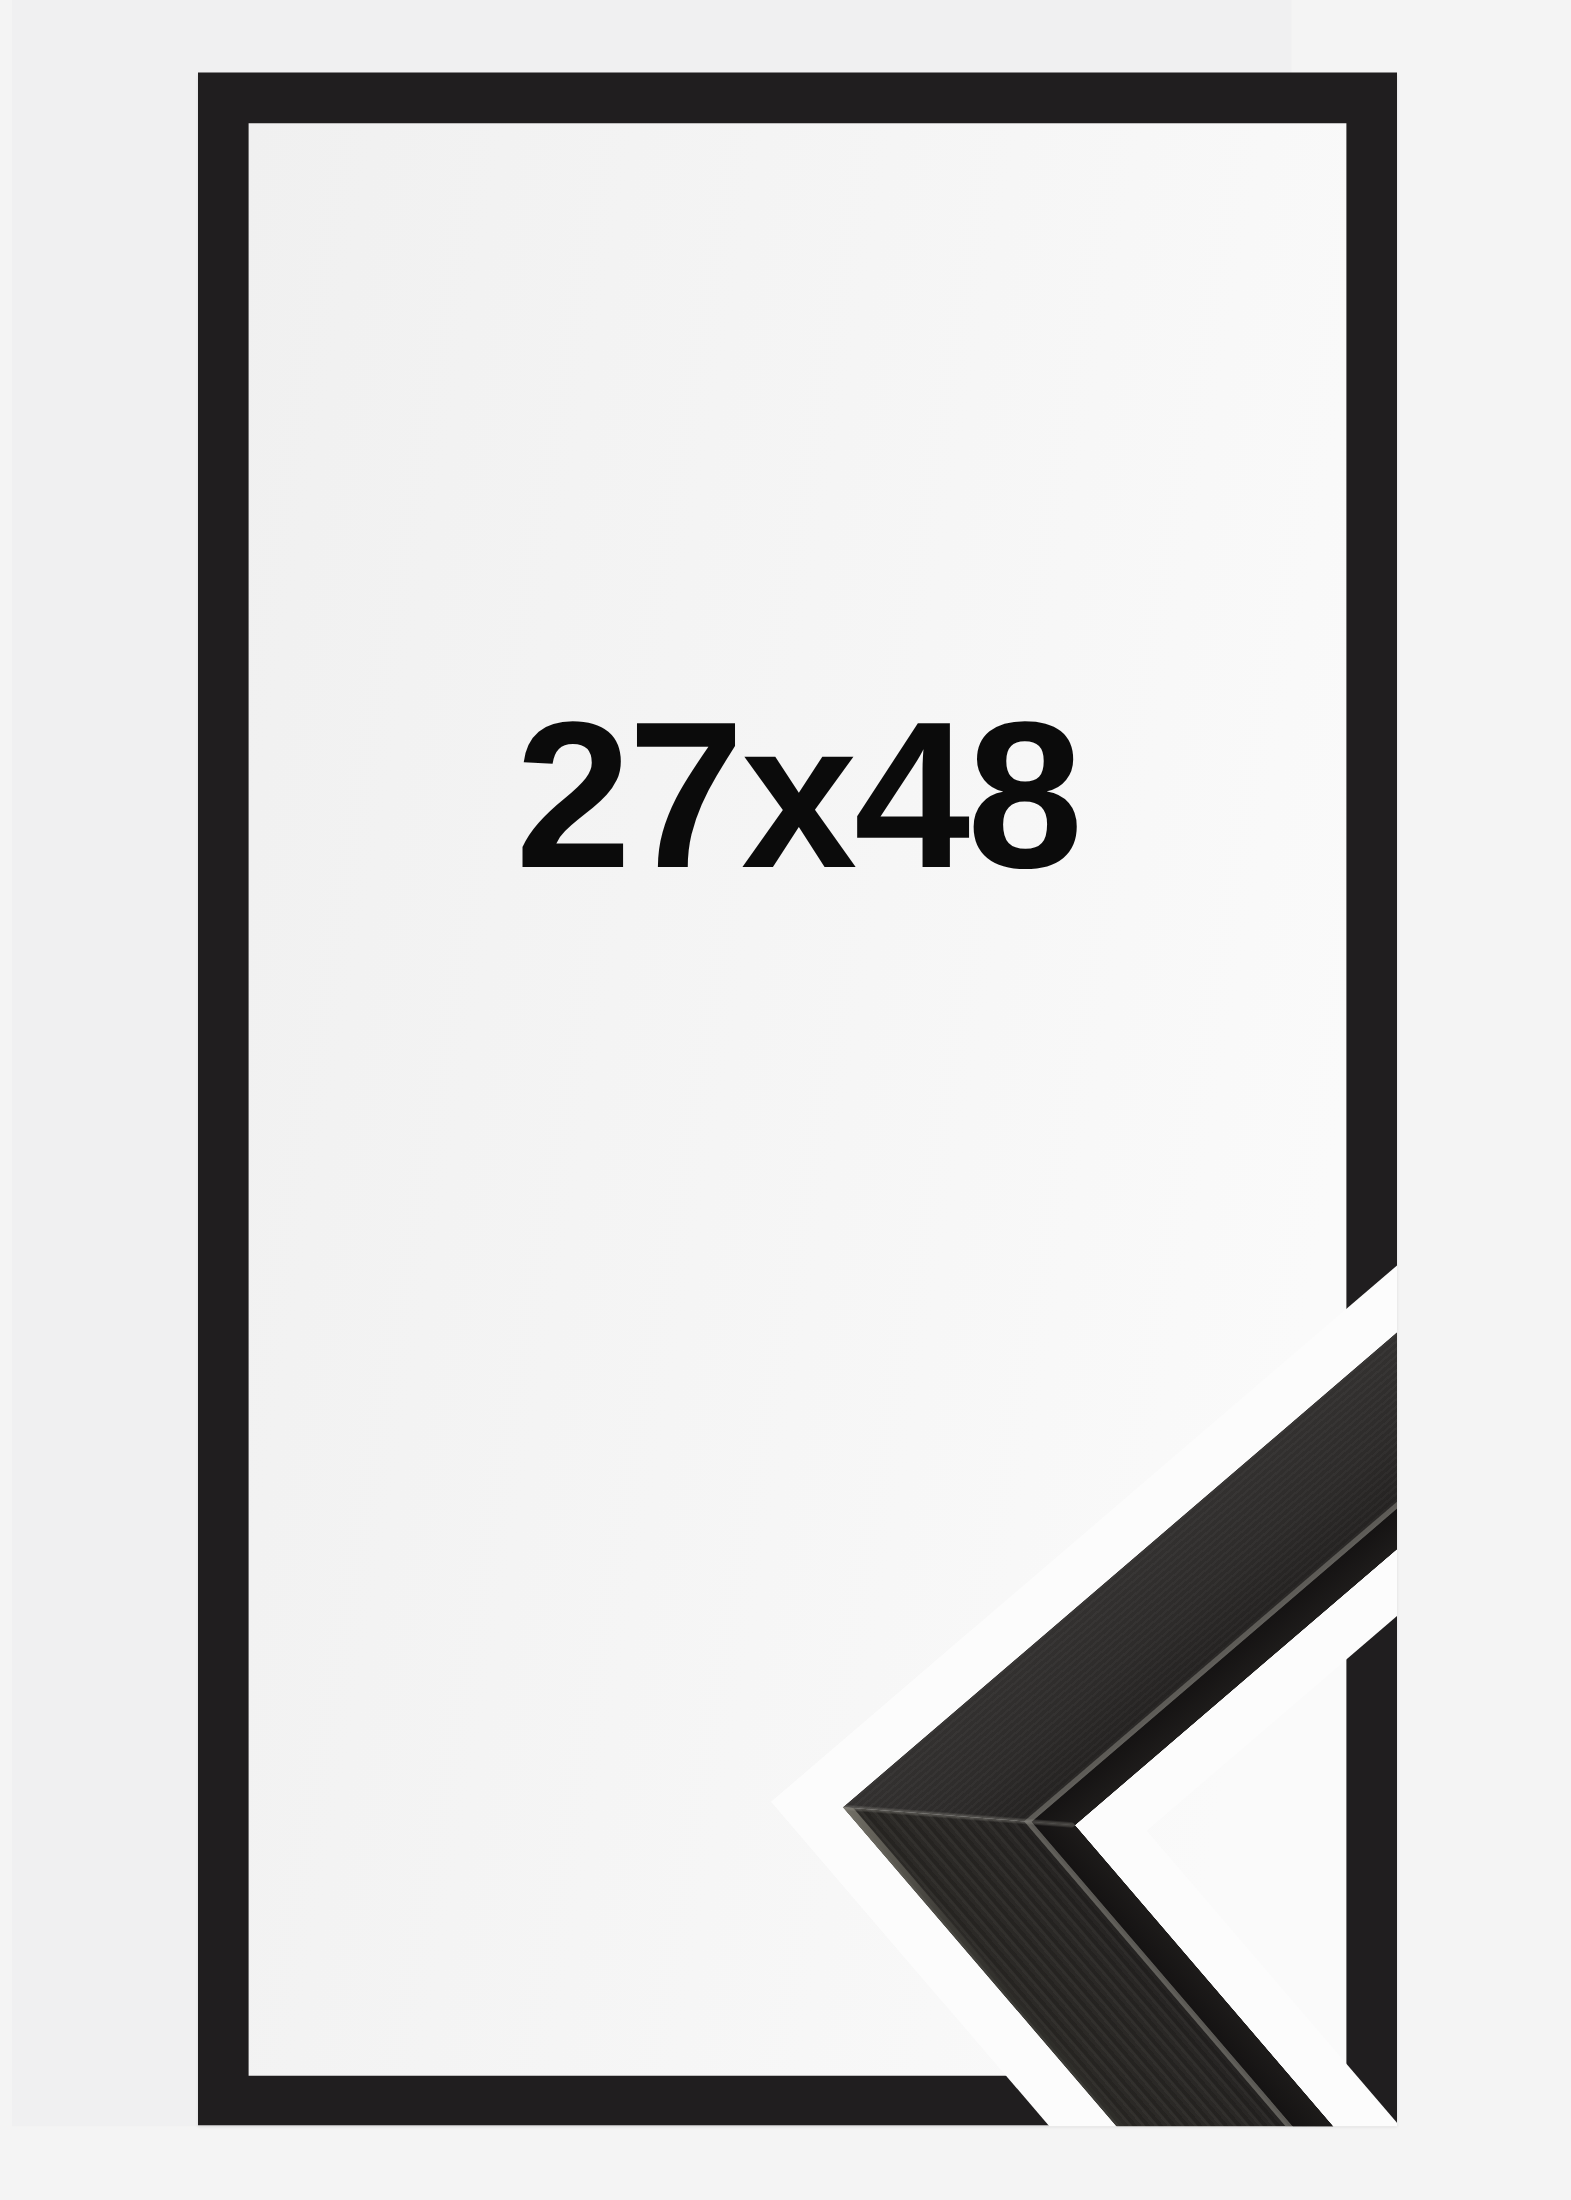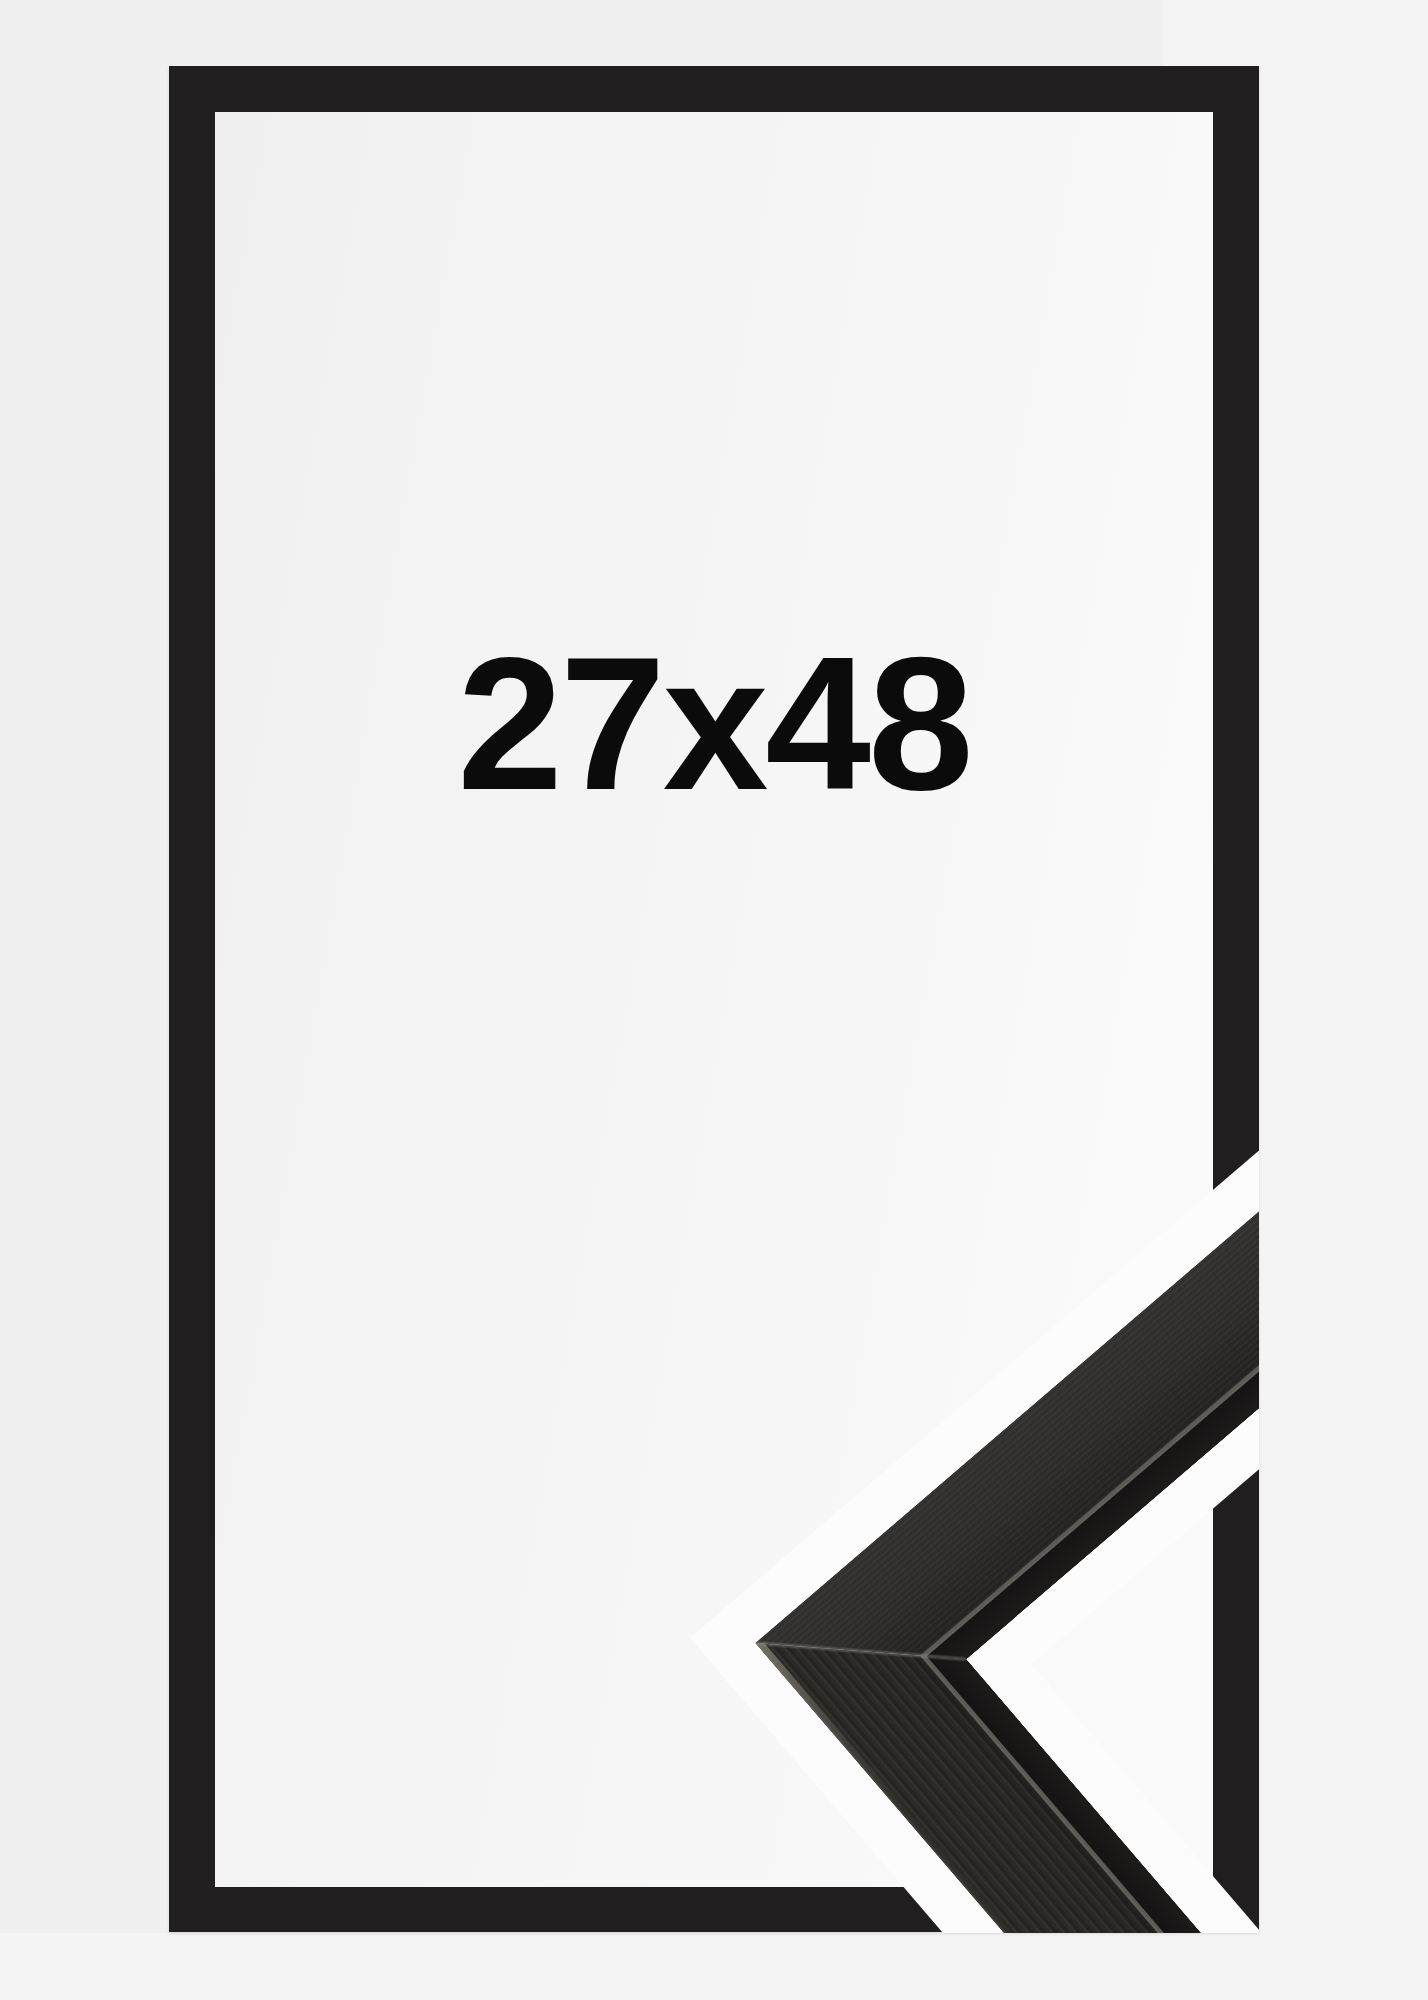--- a/index.html
+++ b/index.html
@@ -3,21 +3,21 @@
 <meta charset="utf-8">
 <style>
   html,body{margin:0;padding:0;}
   body{
     width:1428px;height:2000px;overflow:hidden;position:relative;
     background:var(--page-bg,#f4f4f4);
     font-family:"Liberation Sans", sans-serif;
   }
   
   .photo-area{
-    position:absolute;left:0;top:0;width:1163px;height:1933px;
+    position:absolute;left:11px;top:0;width:1163px;height:1933px;
     background:var(--photo-bg,#f0f0f1);
   }
   
   .frame-outline{
     position:absolute;left:169px;top:66px;
     width:1090px;height:1866px;box-sizing:border-box;
     border:46px solid var(--frame-black,#201e1f);
     border-bottom-width:45px;
     background:linear-gradient(100deg,#f0f0f0 0%,#f5f5f5 45%,var(--interior-light,#fafafa) 88%);
     box-shadow:0 2px 3px rgba(0,0,0,0.10), inset 0 0 0 1px rgba(255,255,255,0.04);

